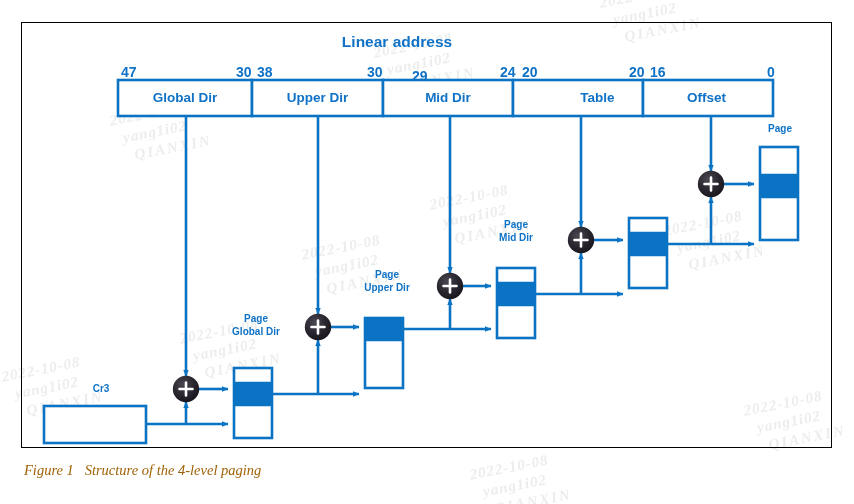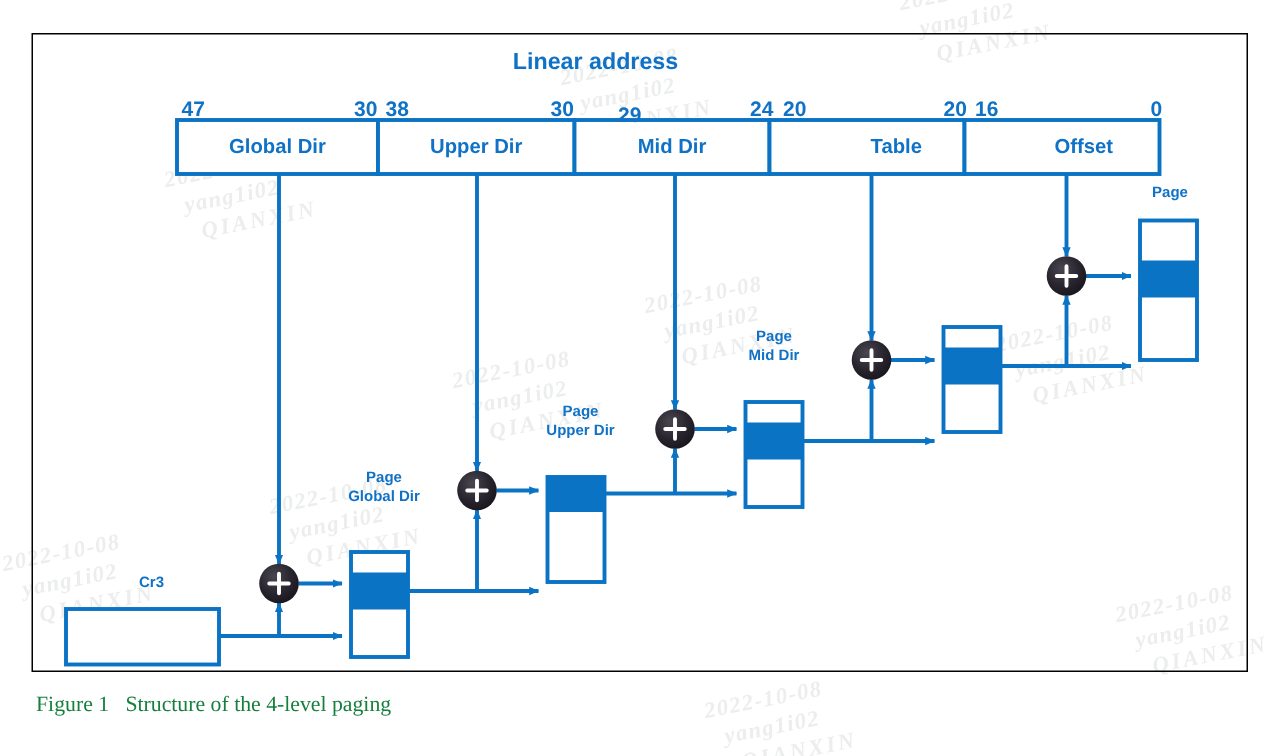--- a/index.html
+++ b/index.html
@@ -26,22 +26,22 @@
   
   svg#diagram{position:absolute;left:0;top:0;width:854px;height:504px;z-index:20;}
 
   
   .lbl{position:absolute;color:#0f72c6;font-weight:bold;z-index:30;
        font-family:"Liberation Sans",sans-serif;white-space:nowrap;}
   .title{font-size:15.5px;}
   .bit{font-size:14px;}
   .field{font-size:13.5px;}
   .node{font-size:10px;text-align:center;line-height:1.32;}
-  .caption{position:absolute;left:24px;top:462px;color:#15803d;font-size:14.5px;
-           font-family:"Liberation Serif",serif;z-index:30;white-space:pre;}
+  .caption{position:absolute;left:24px;top:462px;color:#a16207;font-size:14.5px;
+           font-style:italic;font-family:"Liberation Serif",serif;z-index:30;white-space:pre;}
 </style>
 </head>
 <body>
 
 <div id="stage">
 
   <div class="wm-layer">
     <div class="wm" style="left:0px;top:368px;">
       <span class="l1">2022-10-08</span>
       <span class="l2">yang1i02</span>
@@ -211,21 +211,21 @@
   <div class="lbl bit" style="left:500px;top:64px;">24</div>
   <div class="lbl bit" style="left:522px;top:64px;">20</div>
   <div class="lbl bit" style="left:629px;top:64px;">20</div>
   <div class="lbl bit" style="left:650px;top:64px;">16</div>
   <div class="lbl bit" style="left:767px;top:64px;">0</div>
 
   <div class="lbl field" style="left:118px;top:90px;width:134px;text-align:center;">Global Dir</div>
   <div class="lbl field" style="left:252px;top:90px;width:131px;text-align:center;">Upper Dir</div>
   <div class="lbl field" style="left:383px;top:90px;width:130px;text-align:center;">Mid Dir</div>
   <div class="lbl field" style="left:513px;top:90px;width:129px;text-align:center;padding-left:20px;">Table</div>
-  <div class="lbl field" style="left:643px;top:90px;width:127px;text-align:center;padding-left:16px;">Offset</div>
+  <div class="lbl field" style="left:643px;top:90px;width:127px;text-align:center;">Offset</div>
 
   <div class="lbl node" style="left:71px;top:382px;width:60px;">Cr3</div>
   <div class="lbl node" style="left:206px;top:312px;width:100px;">Page<br>Global Dir</div>
   <div class="lbl node" style="left:337px;top:268px;width:100px;">Page<br>Upper Dir</div>
   <div class="lbl node" style="left:470px;top:218px;width:92px;">Page<br>Mid Dir</div>
   <div class="lbl node" style="left:750px;top:122px;width:60px;">Page</div>
 
   <div class="caption">Figure 1   Structure of the 4-level paging</div>
 
 </div>

